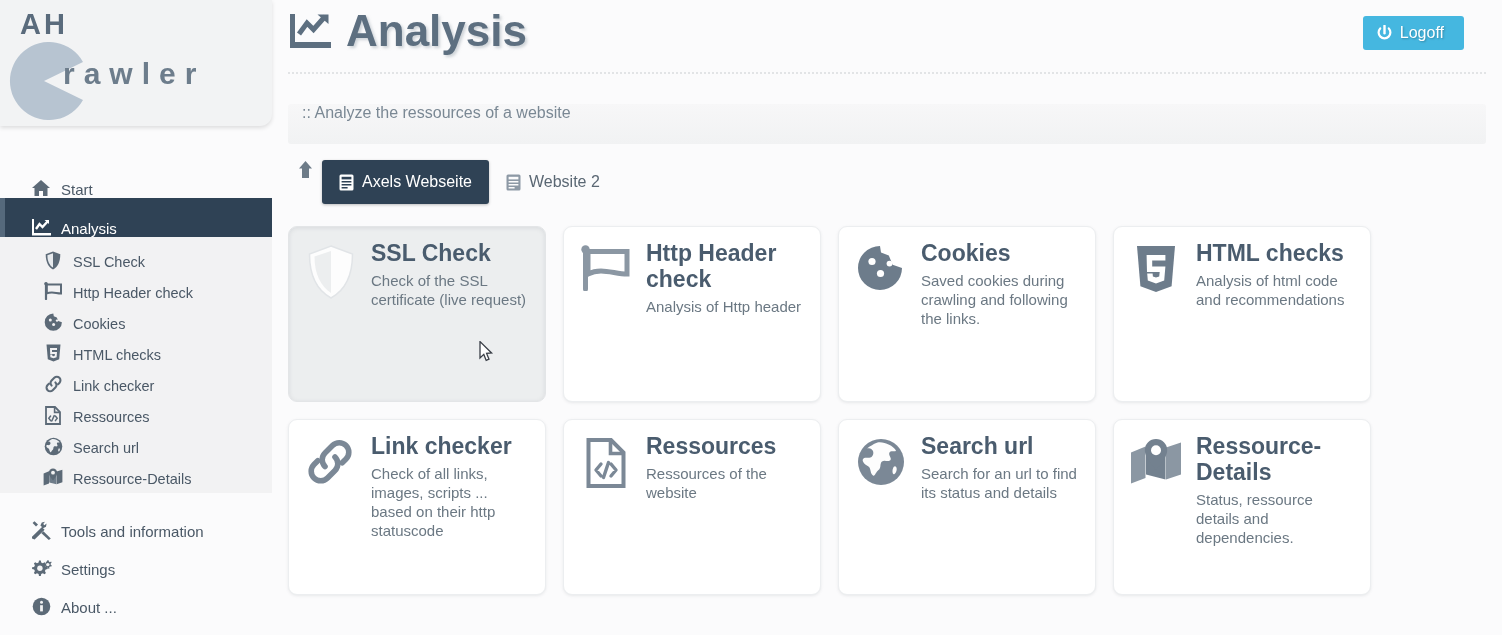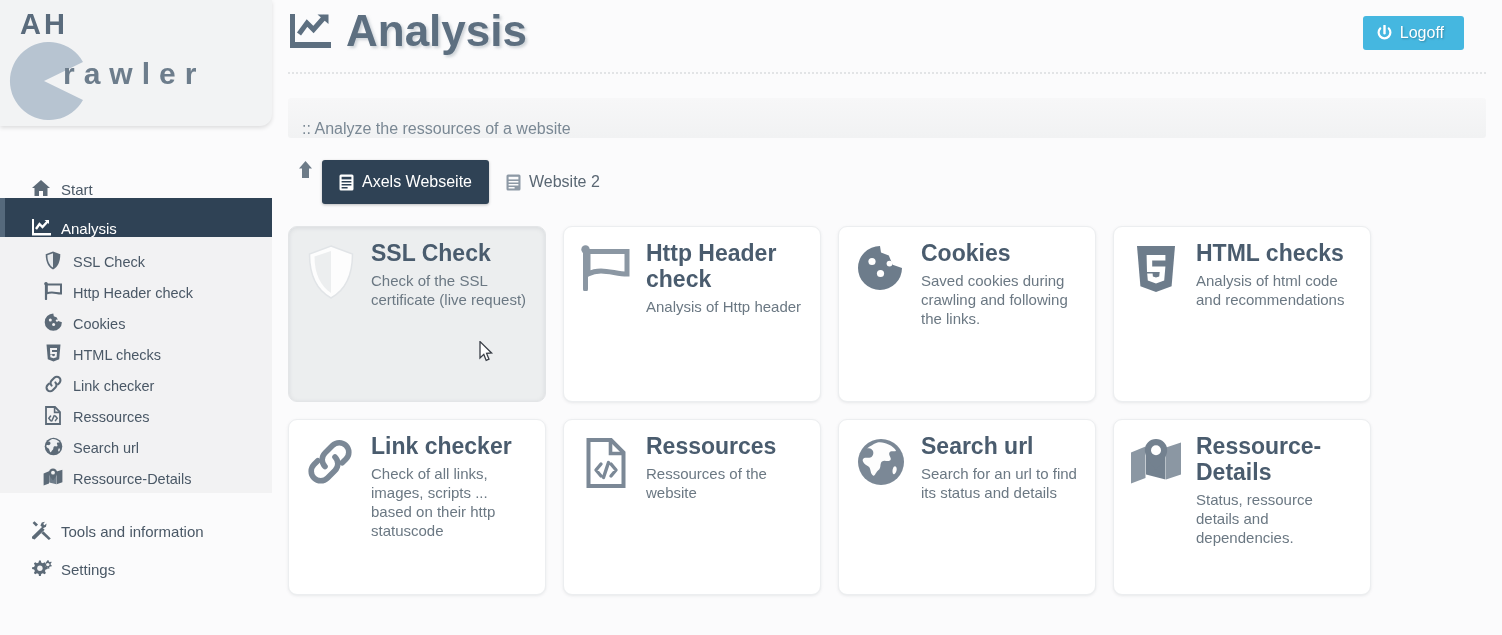--- a/index.html
+++ b/index.html
@@ -145,26 +145,26 @@
     font-size: 16px;
     padding: 8px 20px 8px 13px;
     border: none;
     border-radius: 3px;
     cursor: pointer;
     font-family: "Liberation Sans", sans-serif;
     text-shadow: 1px 1px 2px rgba(0,0,0,.25);
   }
   .subtitle-bar {
     position: absolute;
-    left: 16px; top: 98px;
+    left: 16px; top: 104px;
     width: 1198px; height: 40px;
     background: linear-gradient(to bottom,#f7f7f8,#f1f2f3);
     border-radius: 3px;
     display: flex;
-    align-items: flex-end;
+    align-items: flex-start;
     padding-left: 14px;
     box-sizing: border-box;
     font-size: 16px;
     color: #7a8894;
   }
 
   .tabbar {
     position: absolute;
     left: 16px; top: 160px;
     width: 1068px; height: 48px;
@@ -404,20 +404,30 @@
           <svg width="21" height="19" viewBox="0 0 21 19">
               <path d="M8 1.4 L9.8 1.4 L10.2 3.4 L11.8 4.2 L13.6 3.2 L14.9 4.5 L13.9 6.3 L14.7 7.9 L16.7 8.3 L16.7 10.1 L14.7 10.5 L13.9 12.1 L14.9 13.9 L13.6 15.2 L11.8 14.2 L10.2 15 L9.8 17 L8 17 L7.6 15 L6 14.2 L4.2 15.2 L2.9 13.9 L3.9 12.1 L3.1 10.5 L1.1 10.1 L1.1 8.3 L3.1 7.9 L3.9 6.3 L2.9 4.5 L4.2 3.2 L6 4.2 L7.6 3.4 Z" fill="#5c6a77"></path>
               <circle cx="8.9" cy="9.2" r="2.7" fill="#f2f2f3"></circle>
               <path d="M16.4 1.2 L17.6 1.2 L17.9 2.6 L18.9 3.2 L20.1 2.6 L20.6 3.6 L19.7 4.6 L19.7 5.8 L20.8 6.4 L20.4 7.5 L19 7.4 L18.2 8.2 L18.5 9.5 L17.4 9.8 L16.8 8.6 L15.7 8.5 L15 9.6 L14 9 L14.5 7.7 L14.1 6.7 L12.8 6.2 L13 5.1 L14.4 5.1 L15.1 4.2 L14.7 2.9 L15.8 2.5 Z" fill="#5c6a77"></path>
               <circle cx="16.8" cy="5.6" r="1.7" fill="#f2f2f3"></circle>
             </svg>
         </span>
         <span>Settings</span>
       </div>
 
+      <div class="nav-item">
+        <span class="ico">
+          <svg width="19" height="19" viewBox="0 0 19 19">
+              <circle cx="9.5" cy="9.5" r="8.8" fill="#5c6a77"></circle>
+              <circle cx="9.5" cy="5.3" r="1.5" fill="#f2f2f3"></circle>
+              <path d="M8.1 8.2 L10.9 8.2 L10.9 14.4 L8.1 14.4 Z" fill="#f2f2f3"></path>
+            </svg>
+        </span>
+        <span>About ...</span>
+      </div>
 
     </div>
   </div>
 
   <div id="main">
 
     <div class="page-head">
       <div class="page-title">
         <span class="ico">
           <svg width="44" height="38" viewBox="0 0 44 38">

